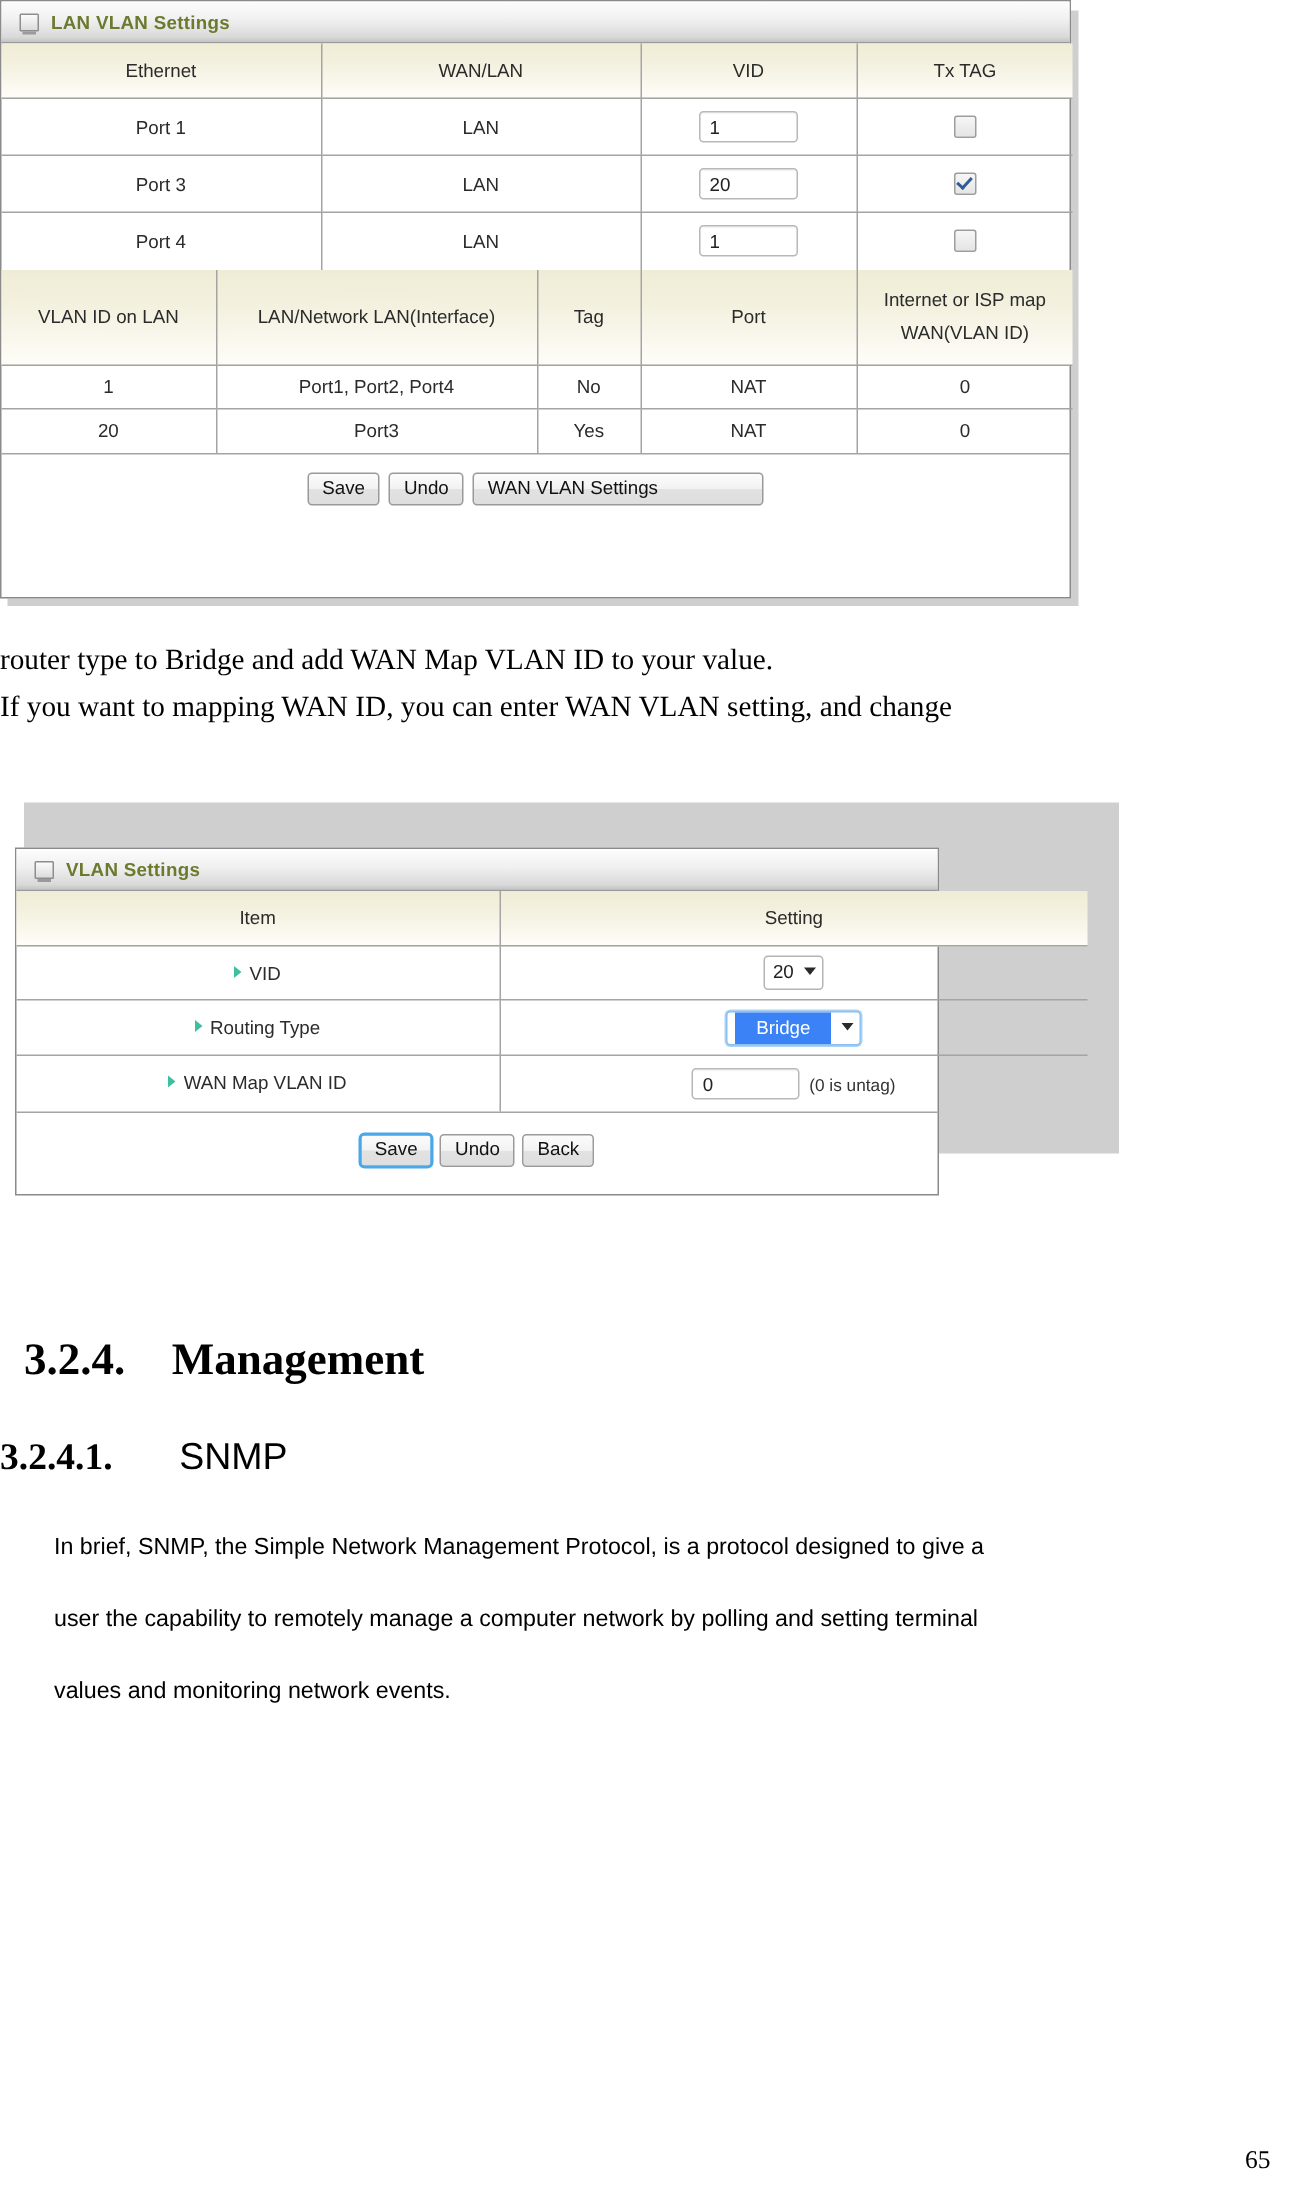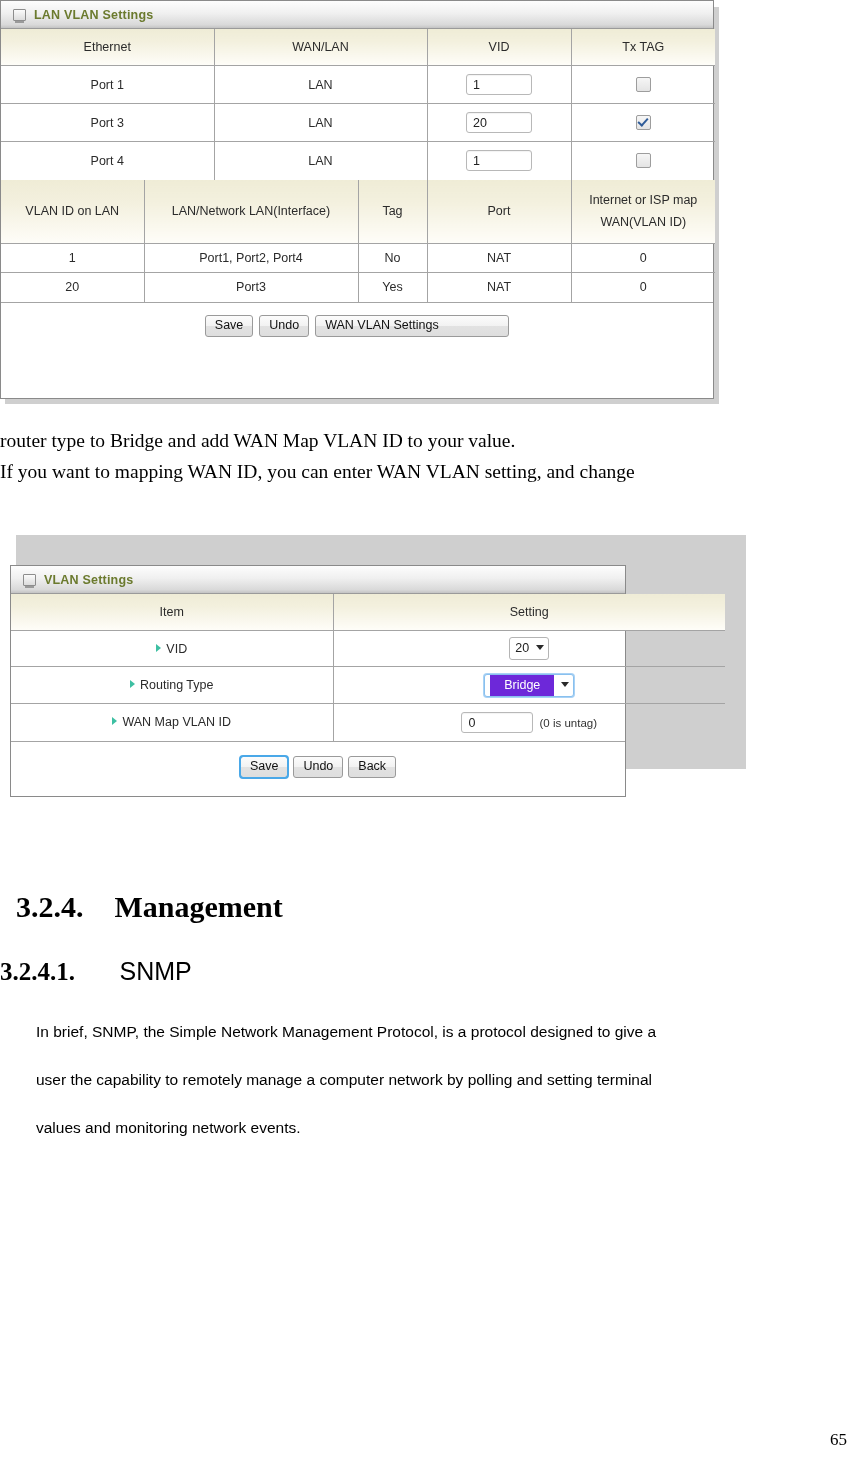--- a/index.html
+++ b/index.html
@@ -152,21 +152,21 @@
     color: #222;
     height: 23px;
     line-height: 21px;
     padding: 0 4px 0 5px;
     box-sizing: border-box;
     font-family: "Liberation Sans", sans-serif;
     white-space: nowrap;
   }
   .sel .cap { display: inline-block; }
   .sel .cap.hl {
-    background: #6d28d9;
+    background: #3b82f6;
     color: #fff;
     padding: 0 14px;
   }
   .sel .arw {
     display: inline-block;
     margin-left: 7px;
     border-left: 4px solid transparent;
     border-right: 4px solid transparent;
     border-top: 5px solid #2a2a2a;
     vertical-align: 2px;

